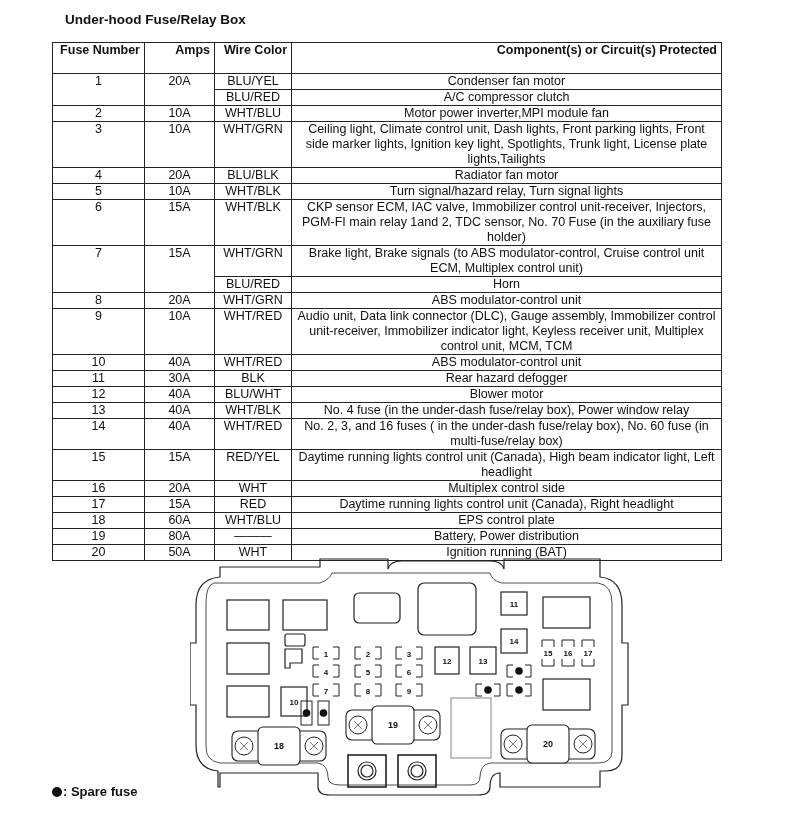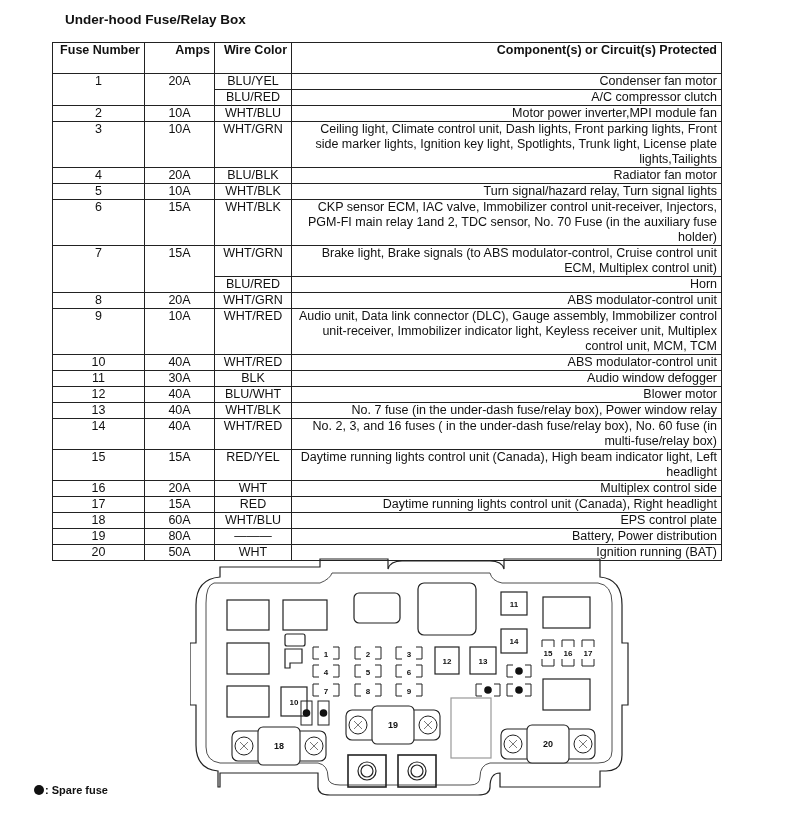--- a/index.html
+++ b/index.html
@@ -4,25 +4,25 @@
 <style>
   html, body { margin:0; padding:0; background:#ffffff; }
   body { width:798px; height:836px; position:relative; overflow:hidden;
          font-family:"Liberation Sans", sans-serif; color:#111; }
   .title { position:absolute; left:46px; top:12px; font-size:13.5px; font-weight:bold;margin-left:19px; }
   table.fuse { position:absolute; left:52px; top:42px; border-collapse:collapse;
                font-size:12.5px; line-height:15px; }
   table.fuse th, table.fuse td { border:1px solid #222; padding:0 4px; vertical-align:top; }
   table.fuse th { font-weight:bold; text-align:right; height:30px; }
   table.fuse td.num, table.fuse td.amp, table.fuse td.wire { text-align:center; }
-  table.fuse td.comp { text-align:right; padding-left:4px; }
+  table.fuse td.comp { text-align:center; padding-left:4px; }
   table.fuse td.num, table.fuse td.amp { border-top:1px solid #222; }
   col.c1 { width:92px; } col.c2 { width:70px; } col.c3 { width:77px; } col.c4 { width:430px; }
   .diagram { position:absolute; left:190px; top:555px; }
-  .legend { position:absolute; left:34px; top:784px; font-size:11px; font-weight:bold; }
+  .legend { position:absolute; left:52px; top:784px; font-size:13px; font-weight:bold; }
   .legend .dot { display:inline-block; width:10px; height:10px; border-radius:50%; background:#111;
                  vertical-align:-1px; margin-right:1px; }
   svg text { font-family:"Liberation Sans", sans-serif; font-weight:bold; }
 </style>
 </head>
 <body>
 
 <div class="title">Under-hood Fuse/Relay Box</div>
 
 <table class="fuse">
@@ -106,33 +106,33 @@
       <tr>
         <td class="num" rowspan="1">10</td>
         <td class="amp" rowspan="1">40A</td>
         <td class="wire">WHT/RED</td>
         <td class="comp">ABS modulator-control unit</td>
       </tr>
       <tr>
         <td class="num" rowspan="1">11</td>
         <td class="amp" rowspan="1">30A</td>
         <td class="wire">BLK</td>
-        <td class="comp">Audio window defogger</td>
+        <td class="comp">Rear hazard defogger</td>
       </tr>
       <tr>
         <td class="num" rowspan="1">12</td>
         <td class="amp" rowspan="1">40A</td>
         <td class="wire">BLU/WHT</td>
         <td class="comp">Blower motor</td>
       </tr>
       <tr>
         <td class="num" rowspan="1">13</td>
         <td class="amp" rowspan="1">40A</td>
         <td class="wire">WHT/BLK</td>
-        <td class="comp">No. 7 fuse (in the under-dash fuse/relay box), Power window relay</td>
+        <td class="comp">No. 4 fuse (in the under-dash fuse/relay box), Power window relay</td>
       </tr>
       <tr>
         <td class="num" rowspan="1">14</td>
         <td class="amp" rowspan="1">40A</td>
         <td class="wire">WHT/RED</td>
         <td class="comp">No. 2, 3, and 16 fuses ( in the under-dash fuse/relay box), No. 60 fuse (in multi-fuse/relay box)</td>
       </tr>
       <tr>
         <td class="num" rowspan="1">15</td>
         <td class="amp" rowspan="1">15A</td>

